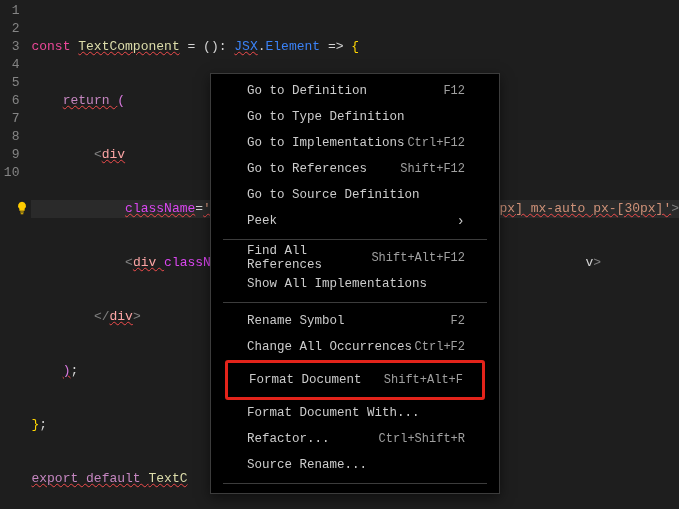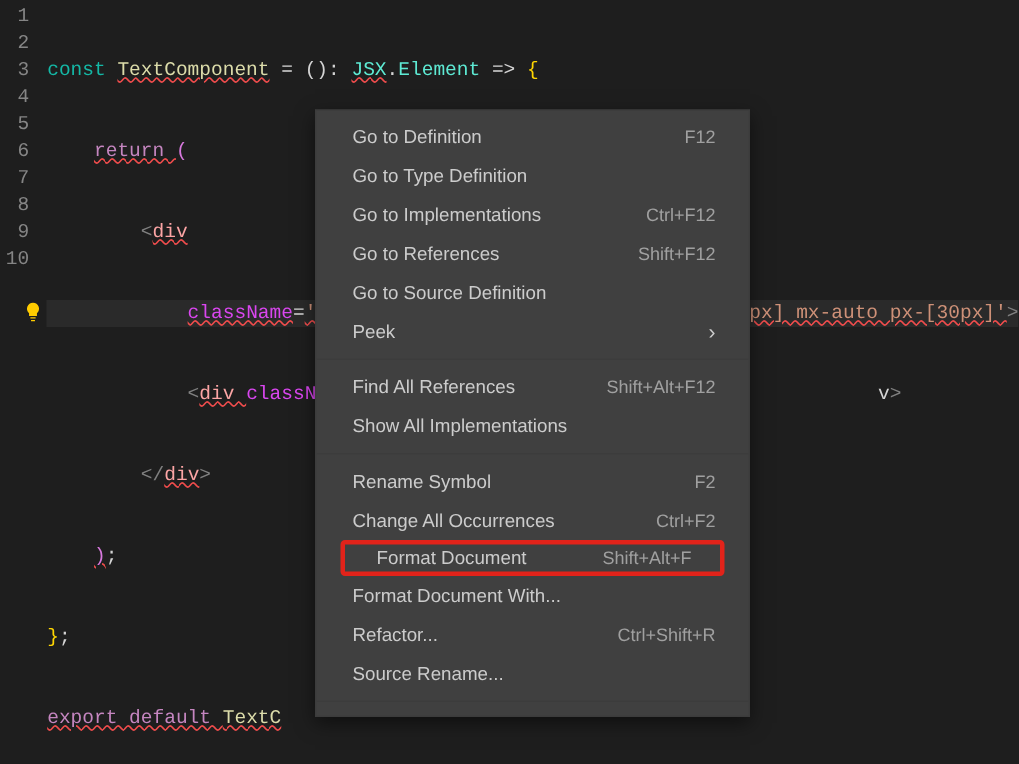--- a/index.html
+++ b/index.html
@@ -30,22 +30,22 @@
   .gutter .ln { height: 18px; }
   .code {
     flex: 1;
     padding-top: 2px;
     line-height: 18px;
     position: relative;
     white-space: pre;
   }
   .code .row { height: 18px; position: relative; }
   .row.hl { background: #2a2a2a; }
-  .tk-blue   { color: #14b8a6; }
-  .tk-type   { color: #5eead4; }
+  .tk-blue   { color: #ec4899; }
+  .tk-type   { color: #3b82f6; }
   .tk-func   { color: #dcdcaa; }
   .tk-op     { color: #d4d4d4; }
   .tk-pink   { color: #c586c0; }
   .tk-yellow { color: #ffd602; }
   .tk-purple { color: #d778dd; }
   .tk-str    { color: #ce9178; }
   .tk-attr   { color: #d946ef; }
   .tk-tag    { color: #fca5a5; }
   .tk-pun    { color: #808080; }
   .tk-plain  { color: #d4d4d4; }
@@ -62,48 +62,48 @@
     width: 14px; height: 14px;
     color: #ffcc00;
   }
   .bulb svg { width: 14px; height: 14px; }
   
   .menu {
     position: absolute;
     top: 73px;
     left: 210px;
     width: 290px;
-    background: #404040;
+    background: #000000;
     border: 1px solid #3c3c3c;
     box-shadow: 0 4px 12px rgba(0,0,0,0.5);
-    font-family: Liberation Sans, sans-serif;
+    font-family: Liberation Mono, monospace;
     font-size: 12.5px;
     color: #cccccc;
-    padding: 4px 0;
+    padding: 4px 12px;
   }
   .menu .item {
     display: flex;
     justify-content: space-between;
     align-items: center;
     padding: 4px 22px 4px 24px;
     height: 26px;
     cursor: default;
   }
   .menu .item .key { color: #a0a0a0; font-size: 12px; }
   .menu .sep {
     height: 1px;
     background: #3c3c3c;
     margin: 5px 0;
   }
   .menu .hlitem {
     border: 3px solid #e2231a;
     border-radius: 3px;
-    margin: 0 16px;
+    margin: 0 2px;
     padding: 2px 19px 2px 21px;
-    height: 24px;
+    height: 40px;
   }
   .chev {
     color: #cccccc;
     font-size: 14px;
   }
 </style>
 </head>
 <body>
 
 <div class="editor">

